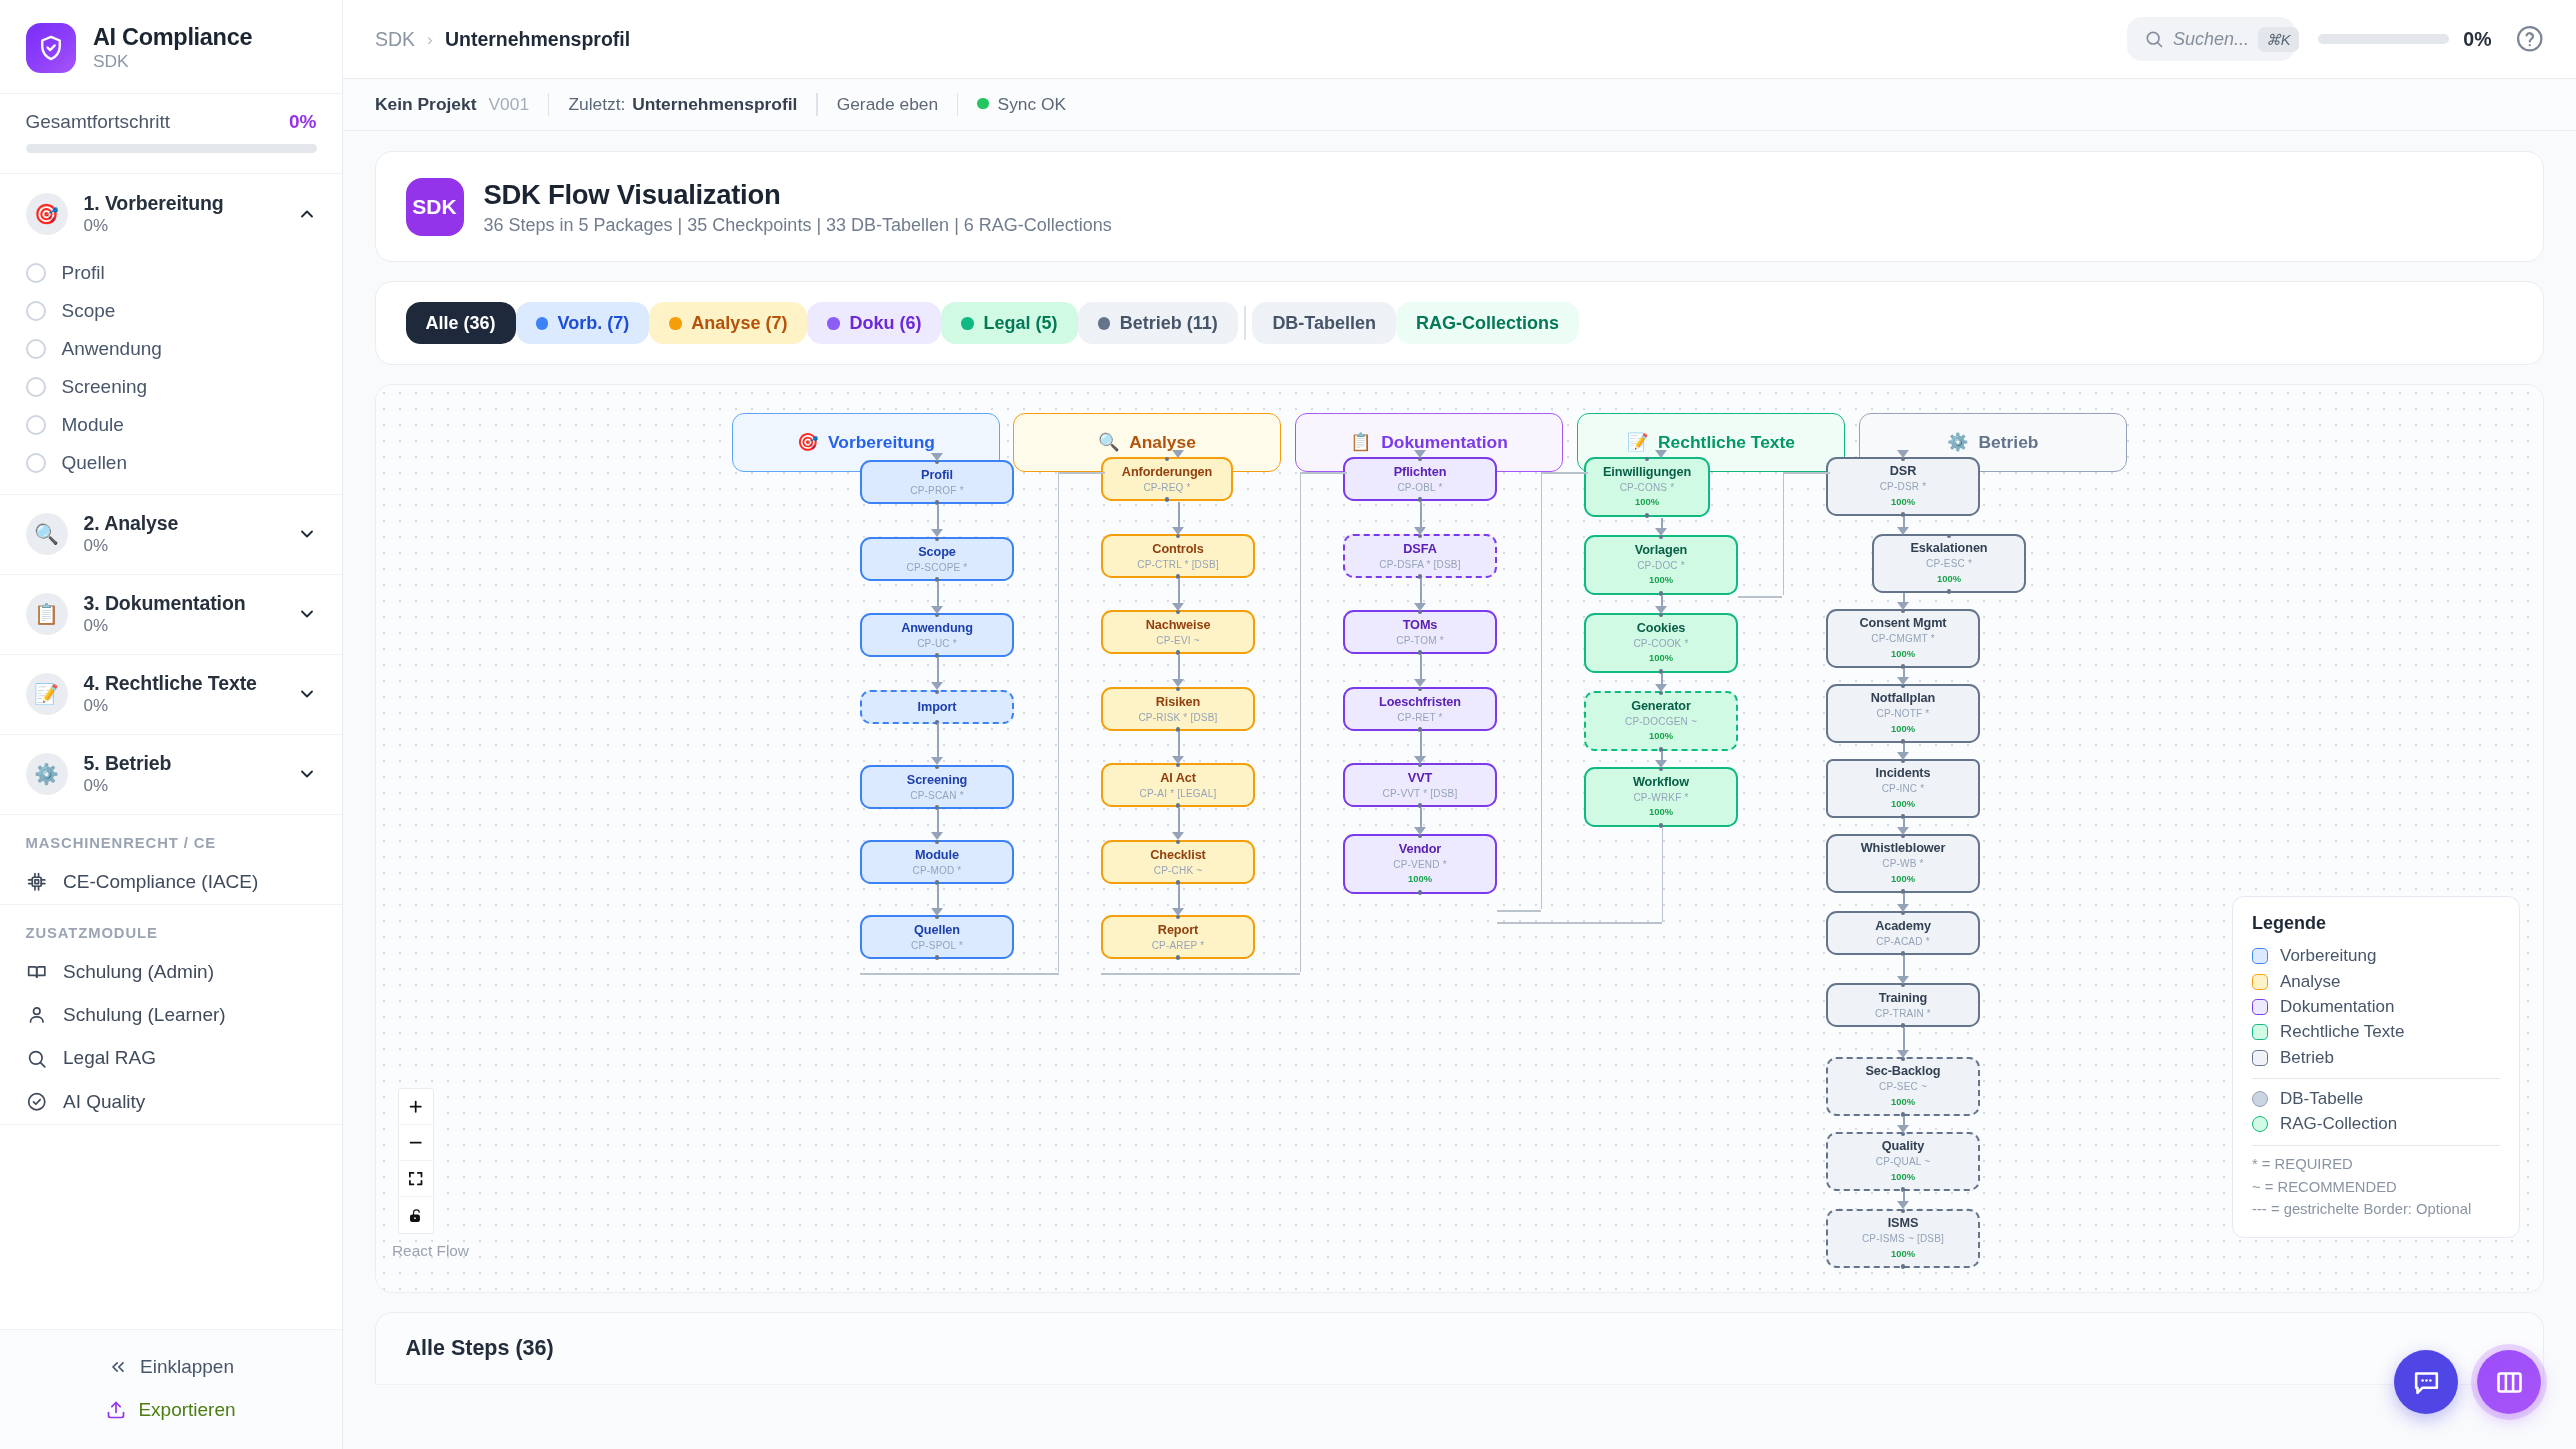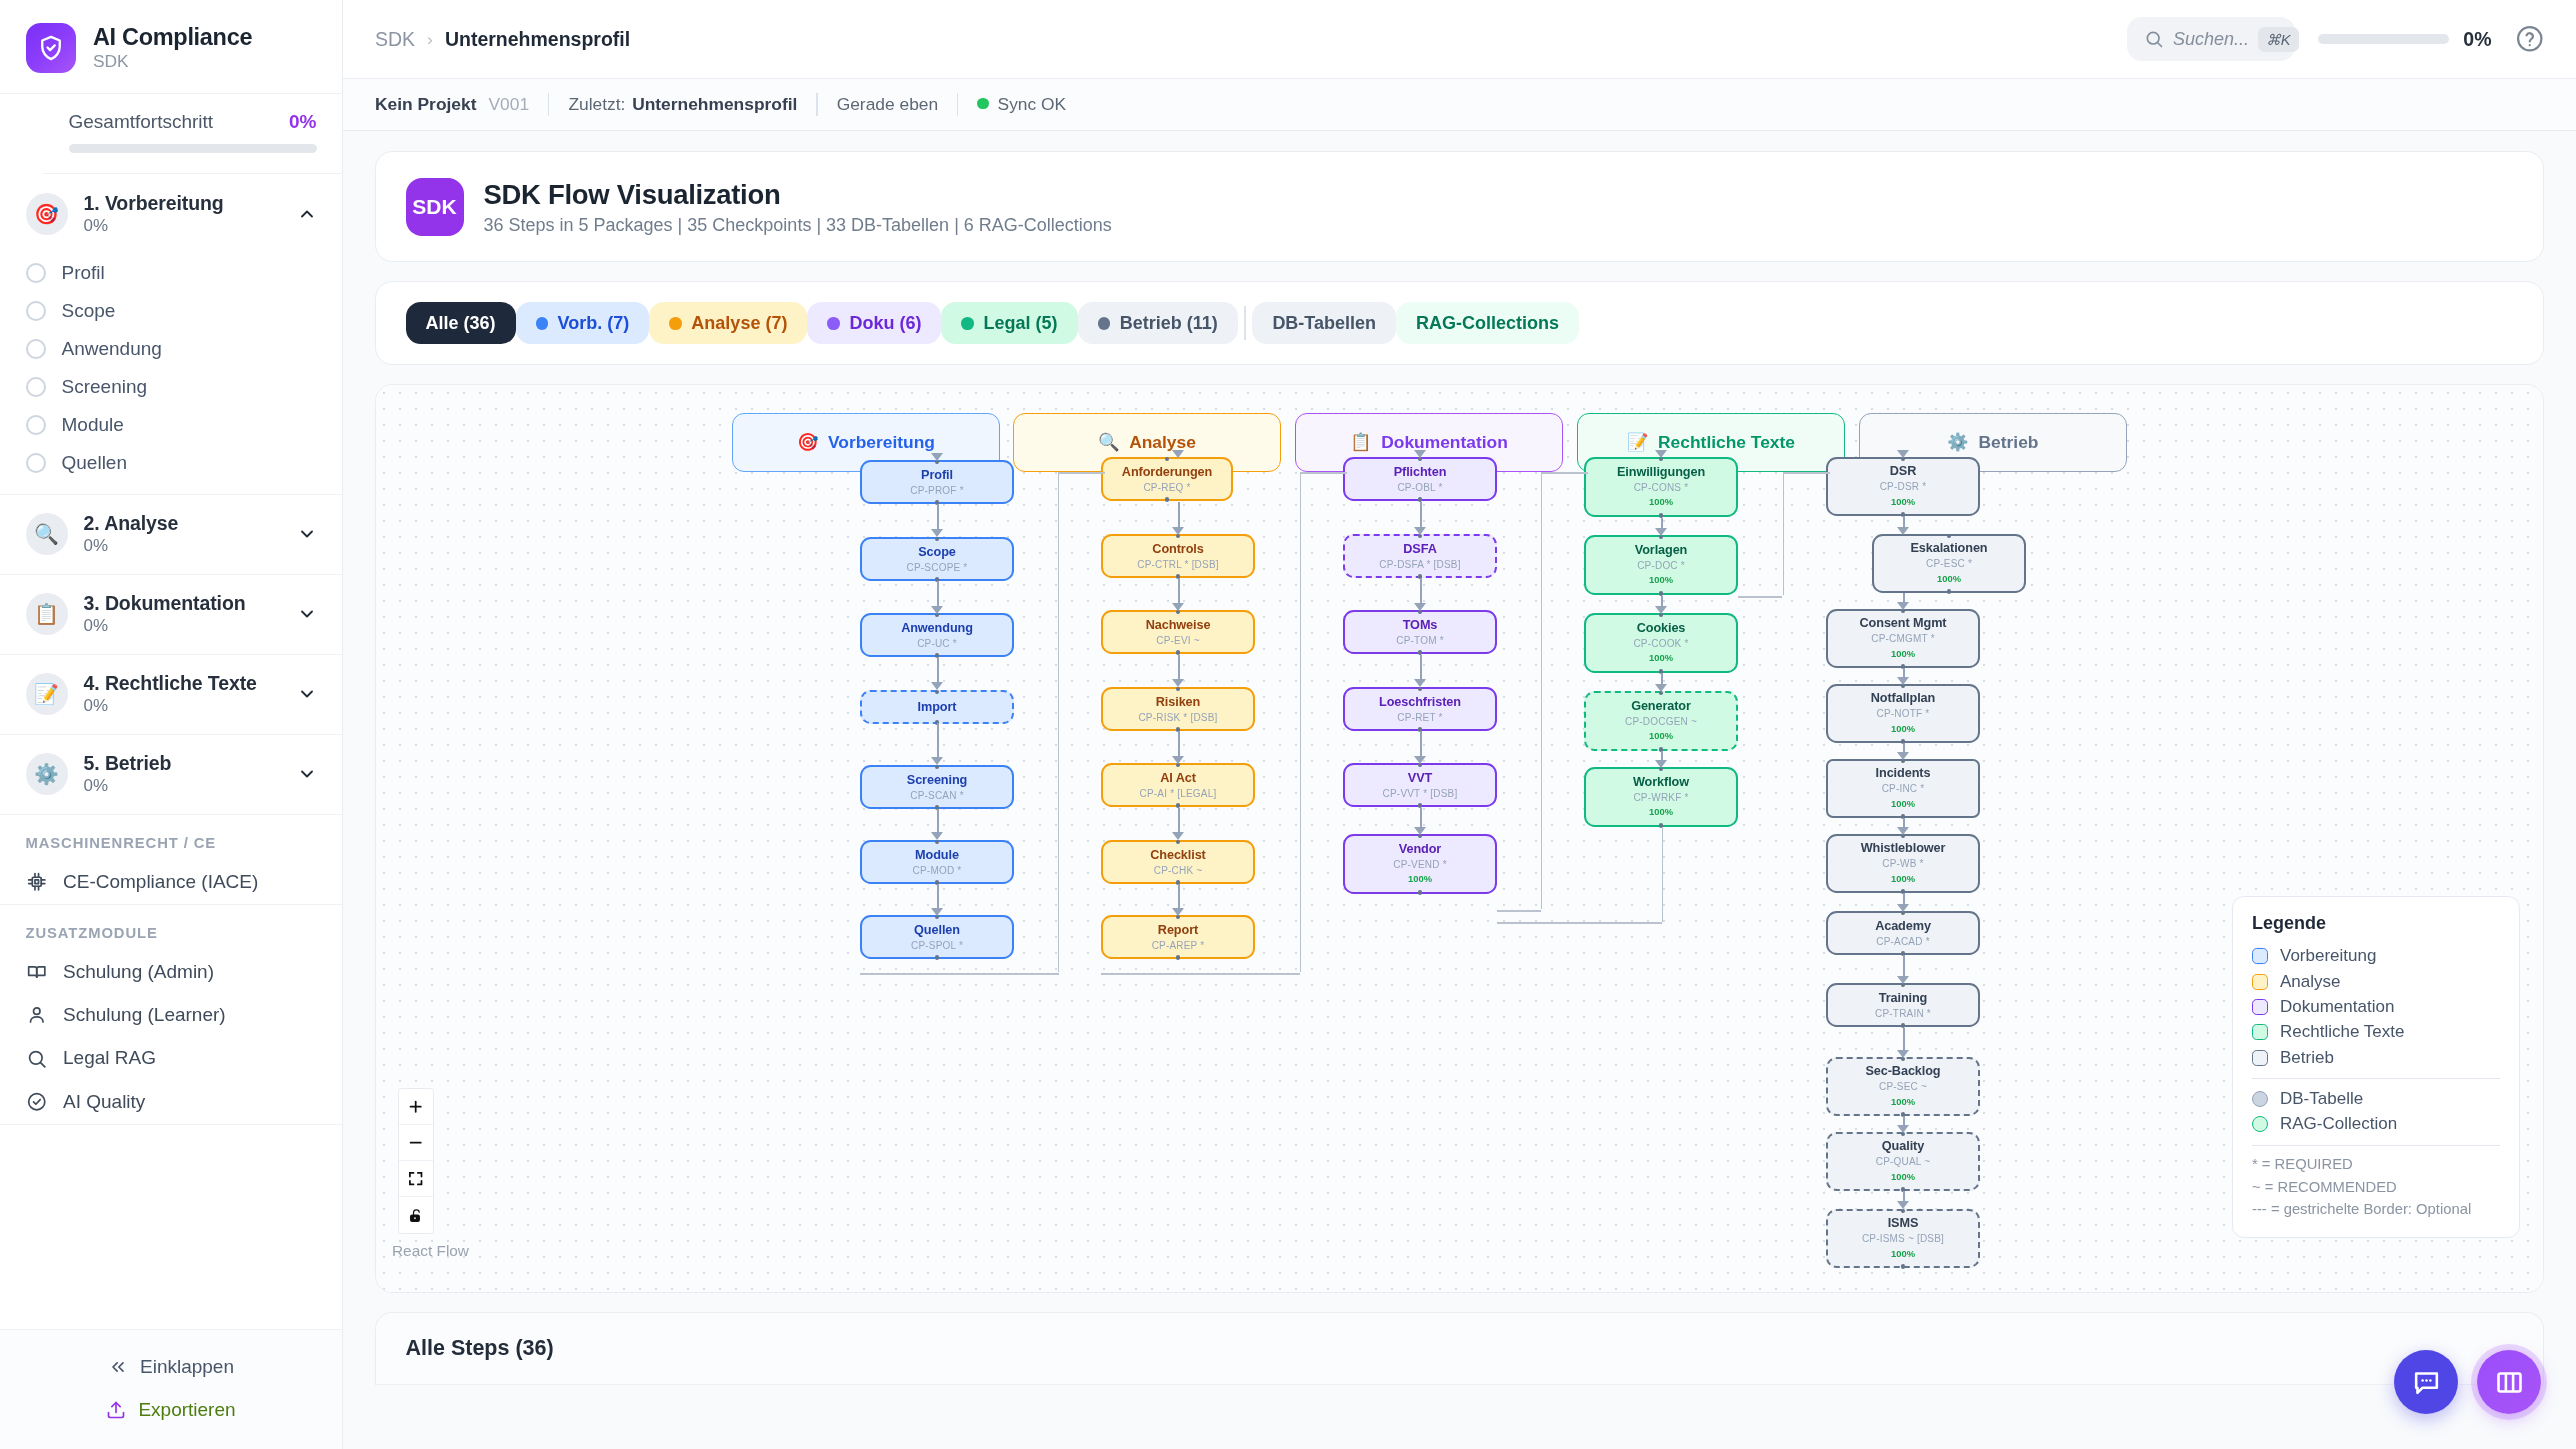--- a/index.html
+++ b/index.html
@@ -22,21 +22,21 @@
   .sb-logo {
     width: 50px; height: 50px; border-radius: 14.8px;
     background: linear-gradient(140deg,#7b2ff7 0%,#8b3dfb 50%,#a855f7 100%);
     display: flex; align-items: center; justify-content: center; flex: 0 0 50px;
   }
   .sb-logo svg { width: 28px; height: 28px; }
   .sb-brand-text { display: flex; flex-direction: column; gap: 1.3px; }
   .sb-title { font-size: 23.5px; font-weight: 700; color: #1b2431; letter-spacing: -0.3px; line-height: 1.1; }
   .sb-sub { font-size: 17.4px; color: #8d97a6; line-height: 1.1; }
 
-  .sb-progress { padding: 17.4px 25.5px 20px 25.5px; border-bottom: 1.3px solid #eef1f5; margin-left: 43px; }
+  .sb-progress { padding: 17.4px 25.5px 20px 25.5px; border-bottom: 1.3px solid #eef1f5; }
   .sb-progress-row { display: flex; justify-content: space-between; align-items: baseline; margin-bottom: 10.7px; }
   .sb-progress-label { font-size: 19px; color: #4c5868; }
   .sb-progress-val { font-size: 19px; color: #9333ea; font-weight: 600; }
   .sb-bar { height: 9.4px; border-radius: 5.4px; background: #e3e7ec; width: 100%; }
   .sb-bar-fill { height: 100%; border-radius: 5.4px; background: #9333ea; width: 0%; }
 
   .sb-scroll { flex: 1; overflow: hidden; }
   .sb-section { border-bottom: 1.3px solid #f0f3f6; }
   .sb-section-head { display: flex; align-items: center; gap: 16px; padding: 17.4px 25.5px; cursor: pointer; }
   .sb-emoji {
@@ -582,21 +582,21 @@
               <span class="handle b"></span>
             </div>
             <div class="node" style="left: 967px; top: 449px; width: 154px; height: 60px; background: rgb(237, 233, 254); border-color: rgb(124, 58, 237); color: rgb(91, 33, 182);">
               <span class="handle t"></span>
               <div class="n-t">Vendor</div>
               <div class="n-c">CP-VEND *</div>
               <div class="n-p">100%</div>
               <div class="n-bar"></div>
               <span class="handle b"></span>
             </div>
-            <div class="node" style="left: 1208px; top: 72px; width: 154px; height: 60px; background: rgb(209, 250, 229); border-color: rgb(16, 185, 129); color: rgb(6, 95, 70);">
+            <div class="node" style="left: 1208px; top: 72px; width: 126px; height: 60px; background: rgb(209, 250, 229); border-color: rgb(16, 185, 129); color: rgb(6, 95, 70);">
               <span class="handle t"></span>
               <div class="n-t">Einwilligungen</div>
               <div class="n-c">CP-CONS *</div>
               <div class="n-p">100%</div>
               <div class="n-bar"></div>
               <span class="handle b"></span>
             </div>
             <div class="node" style="left: 1208px; top: 150px; width: 154px; height: 60px; background: rgb(209, 250, 229); border-color: rgb(16, 185, 129); color: rgb(6, 95, 70);">
               <span class="handle t"></span>
               <div class="n-t">Vorlagen</div>

